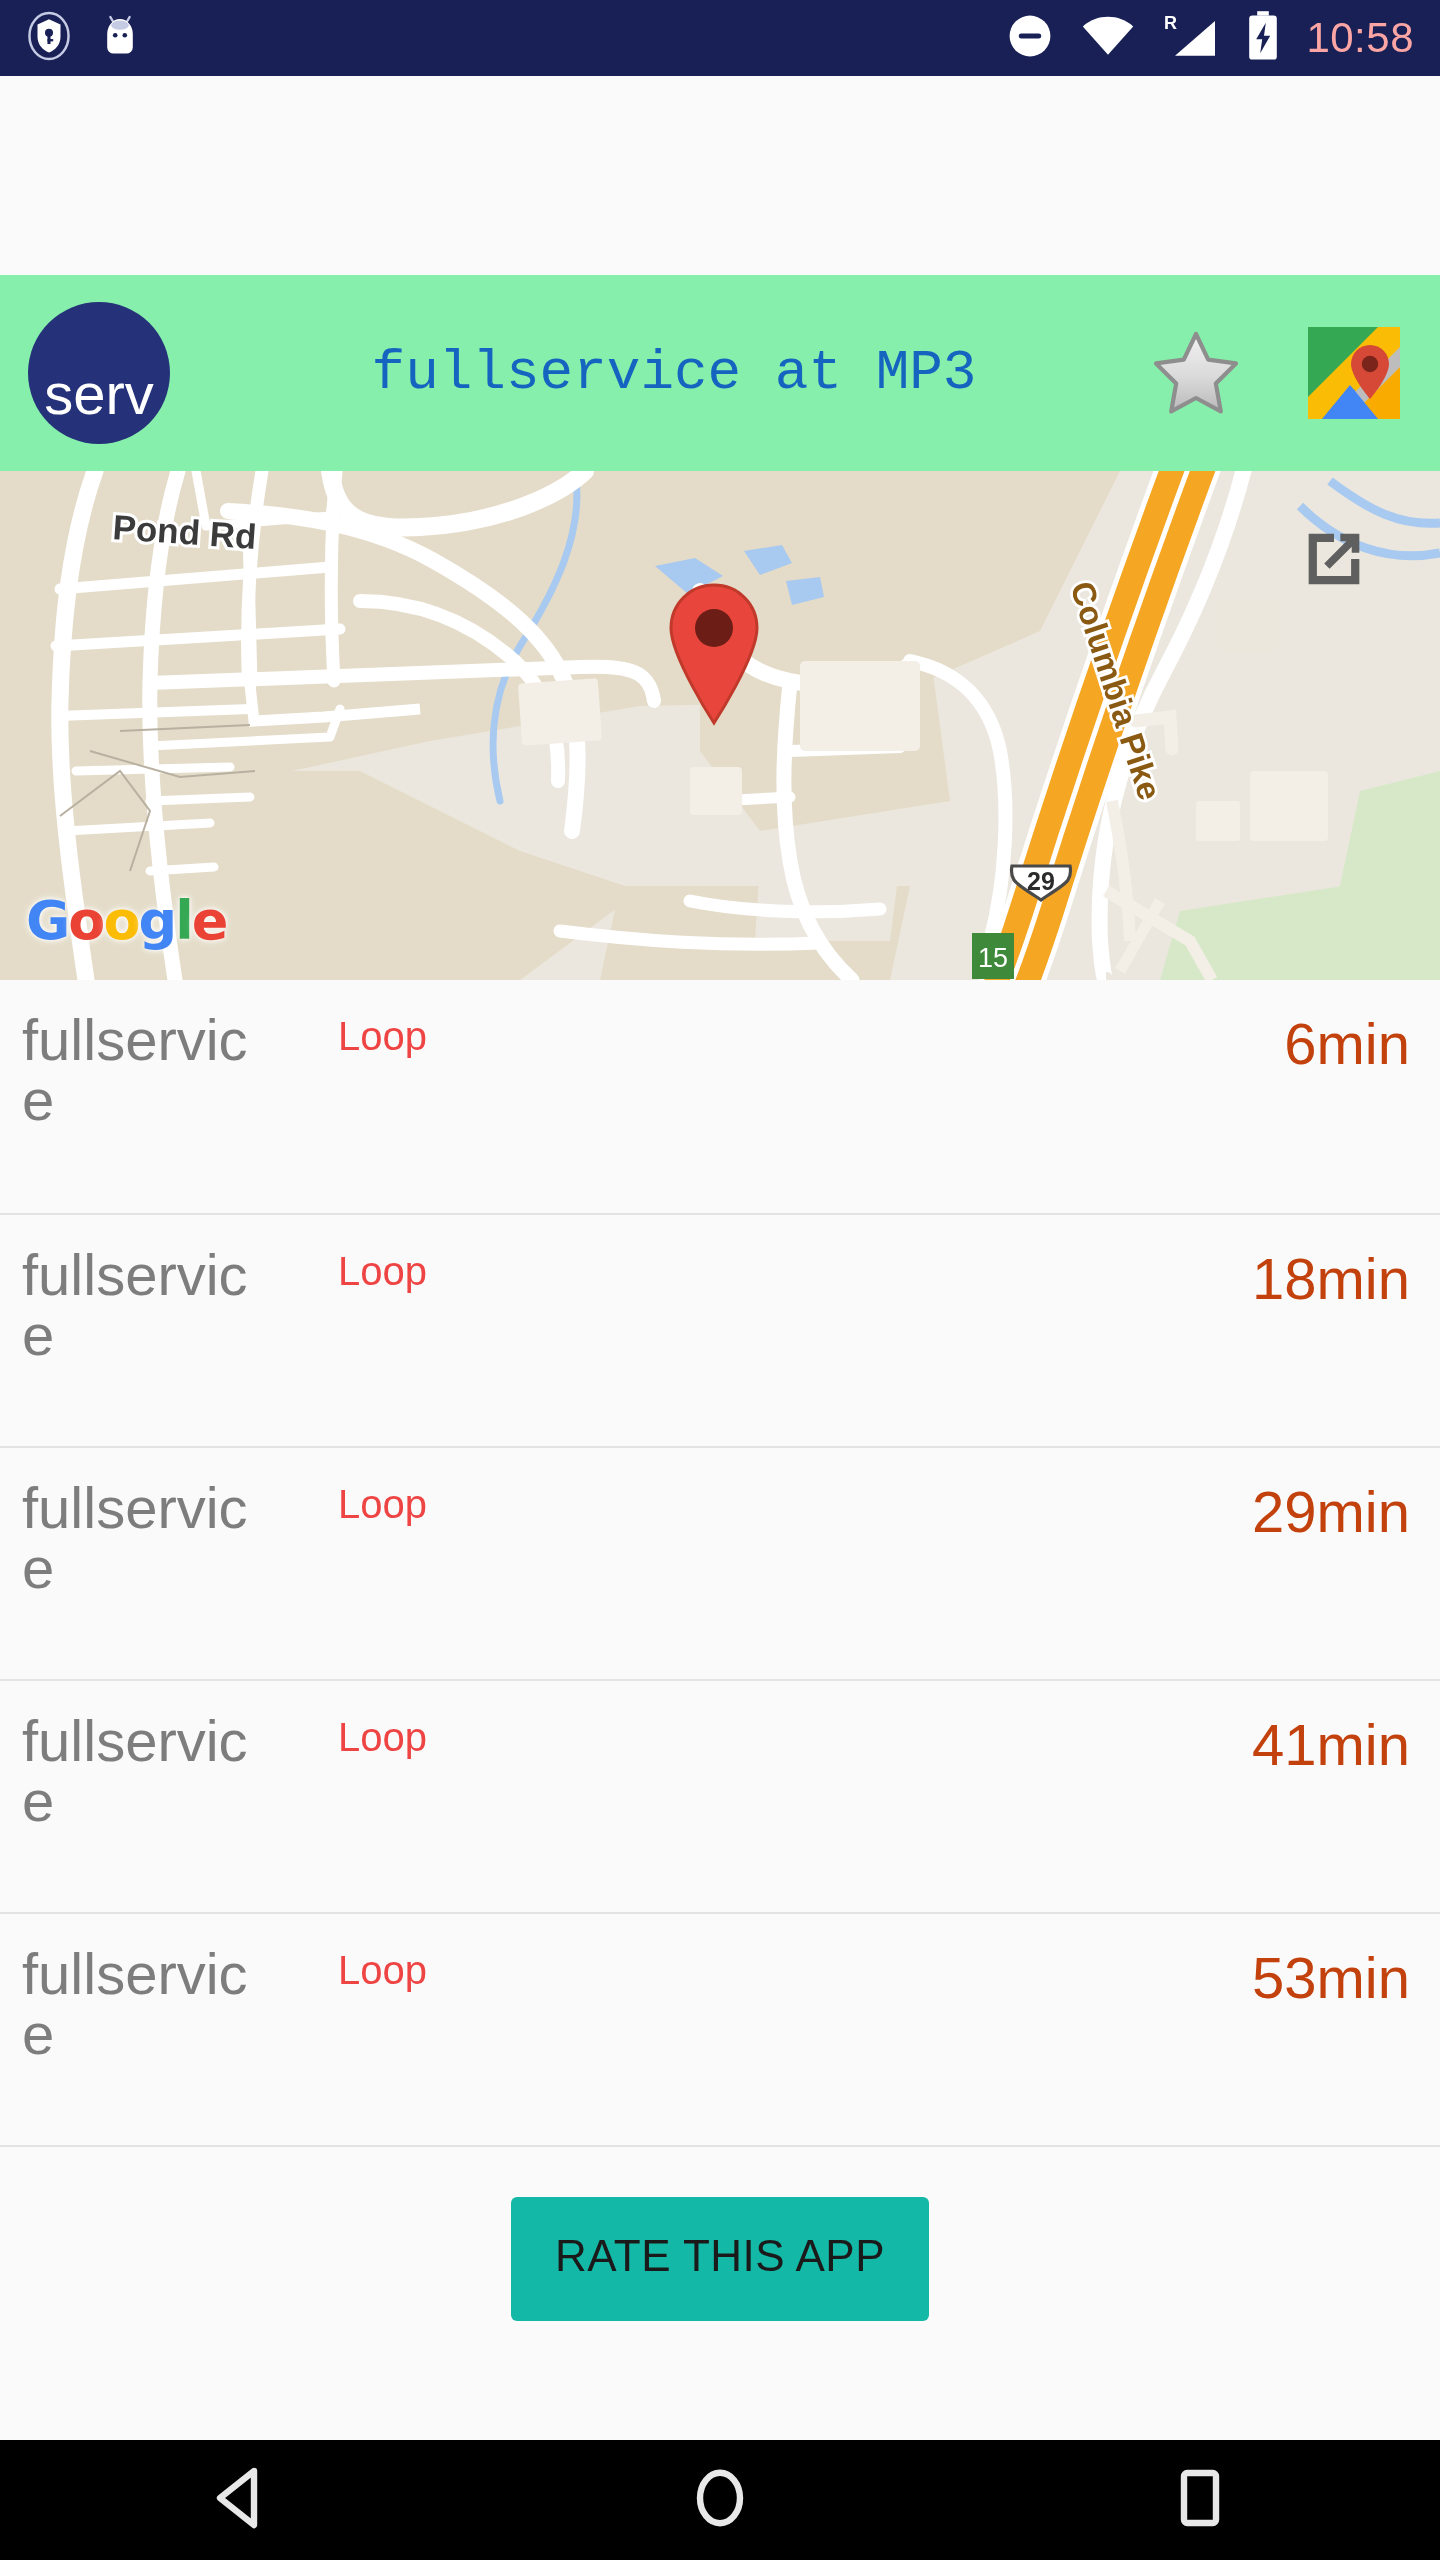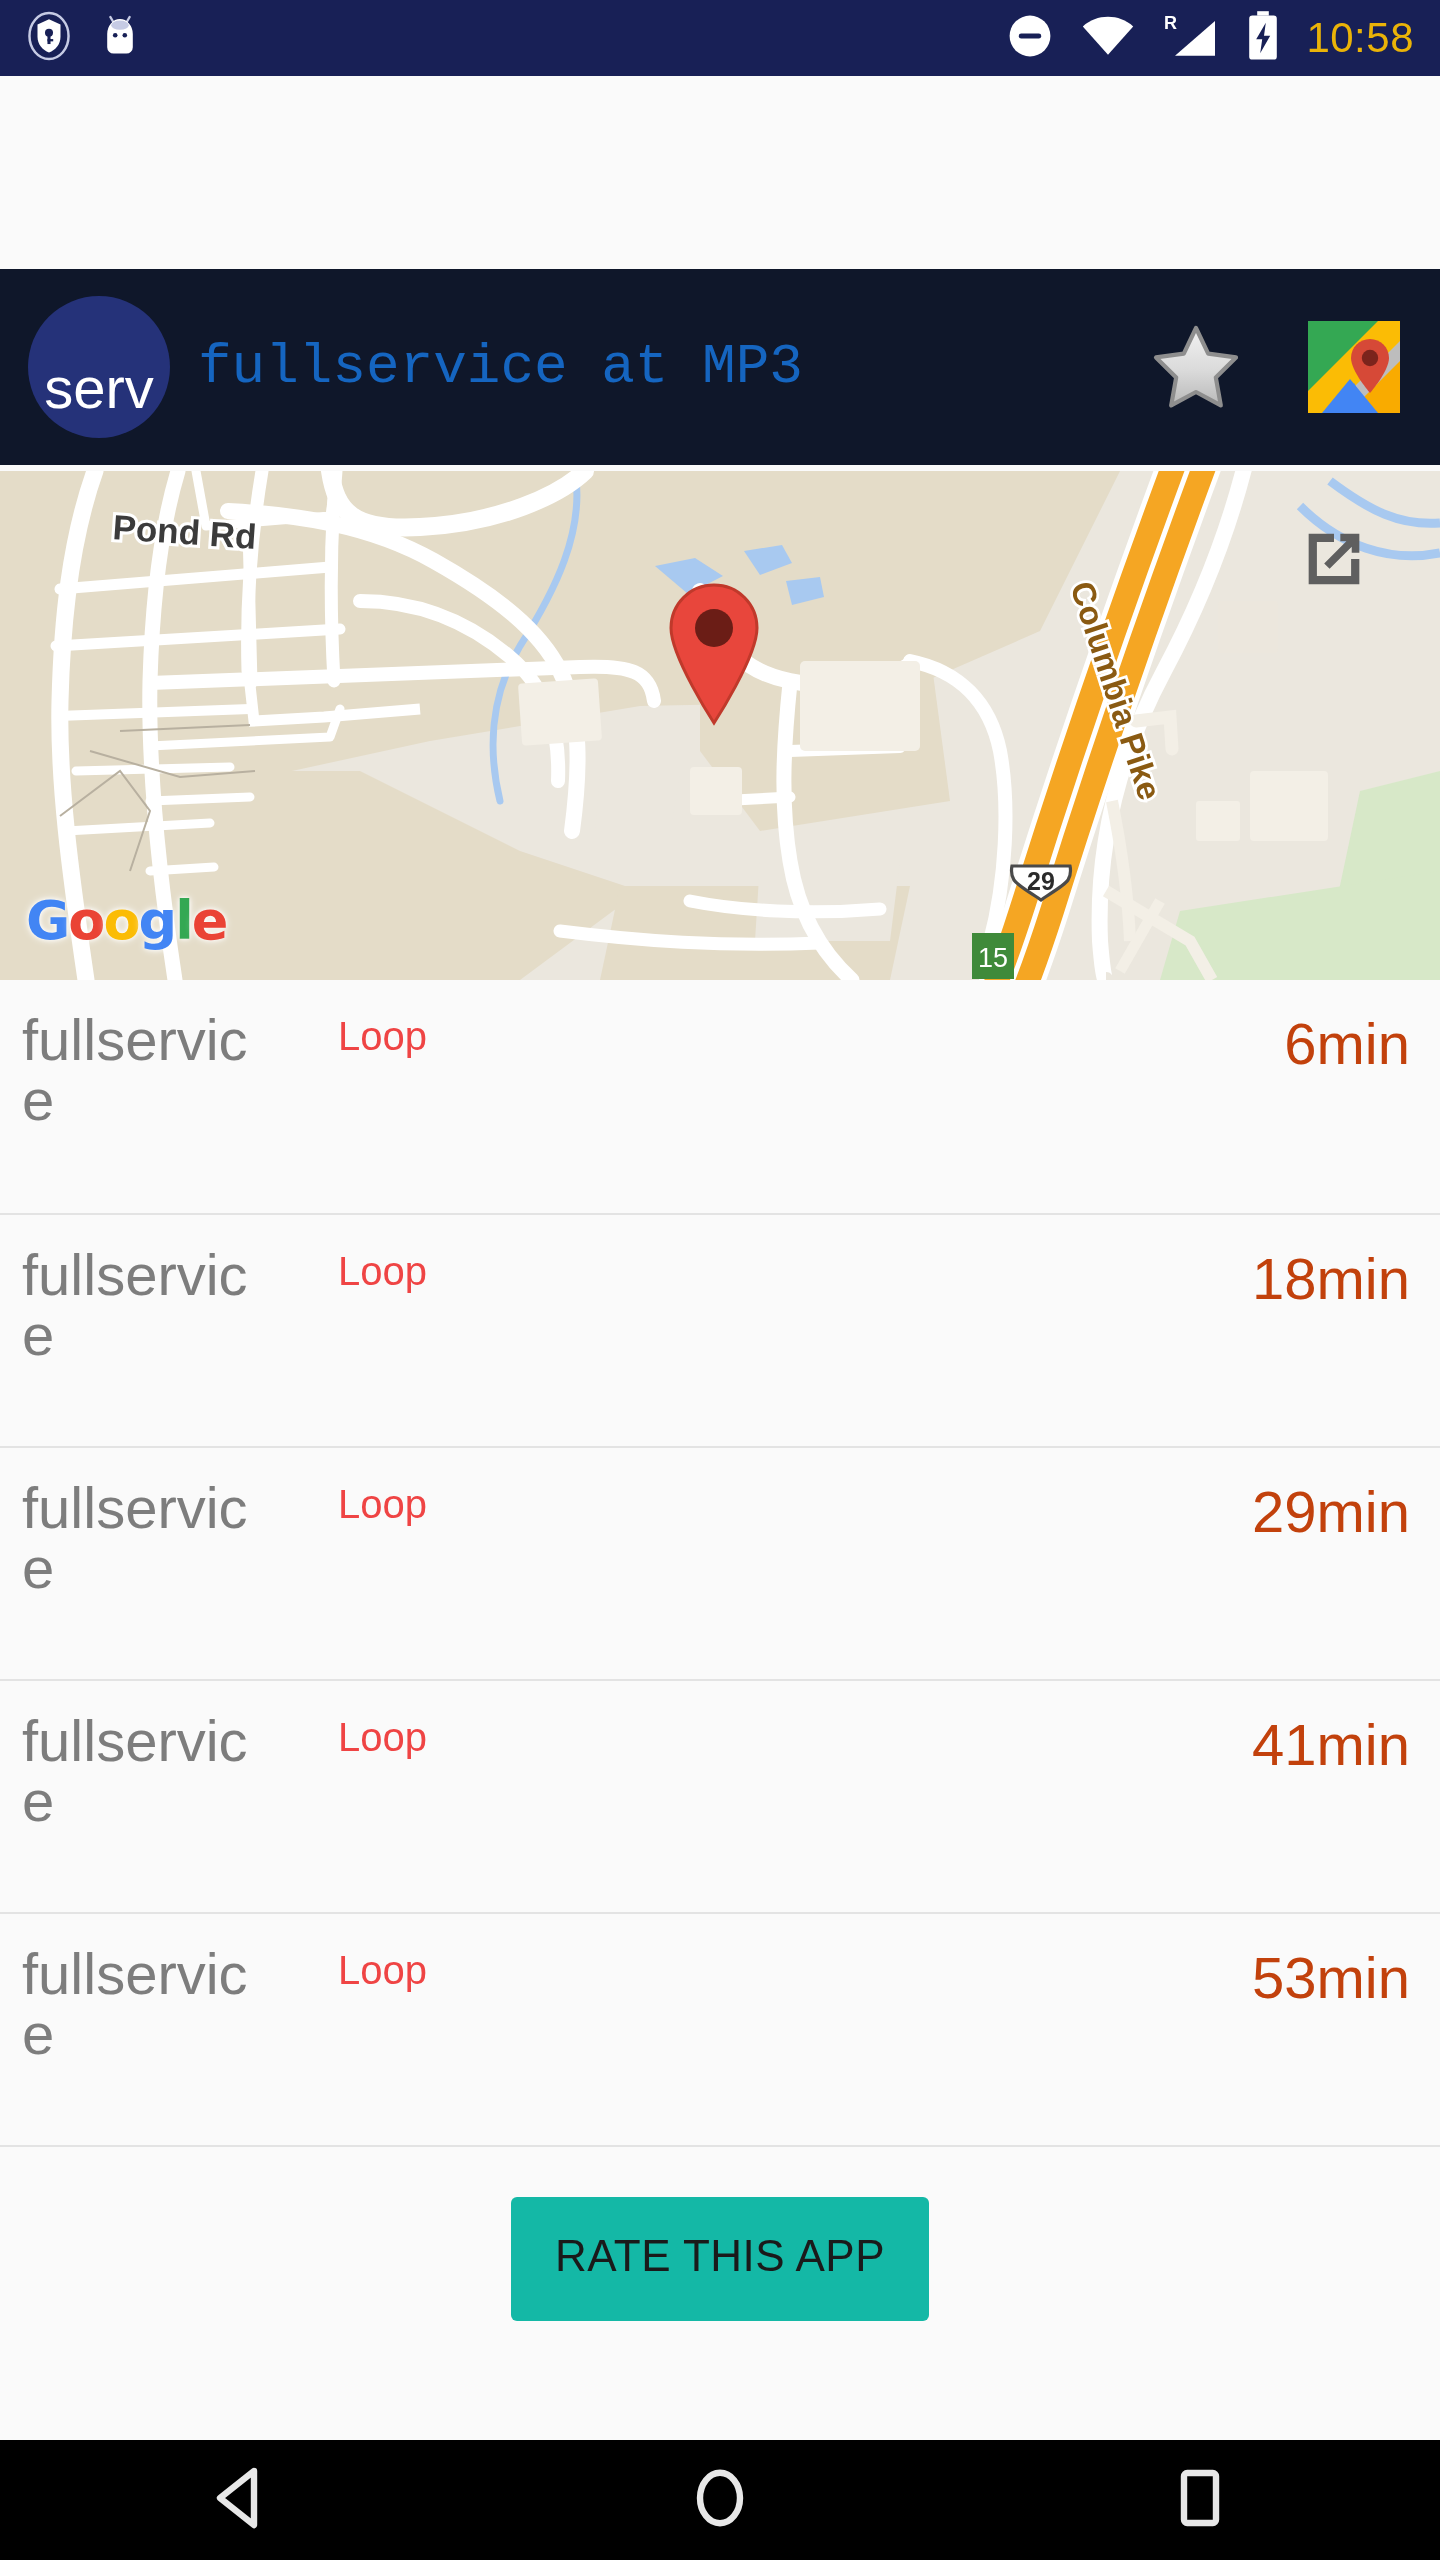--- a/index.html
+++ b/index.html
@@ -12,40 +12,40 @@
   #app { position:relative; width:1440px; height:2560px; overflow:hidden; }
 
   
   .statusbar{
     position:absolute; top:0; left:0; width:1440px; height:76px;
     background:#182056; display:flex; align-items:center;
     padding:0 26px;
   }
   .sb-left{ display:flex; align-items:center; gap:26px; }
   .sb-right{ margin-left:auto; display:flex; align-items:center; gap:26px; }
-  .sb-time{ color:#eab308; font-size:42px; letter-spacing:0.5px; font-weight:400; }
+  .sb-time{ color:#fca5a5; font-size:42px; letter-spacing:0.5px; font-weight:400; }
 
   
   .toolbar{
     position:absolute; top:76px; left:0; width:1440px; height:199px;
     background:#253279; display:flex; align-items:center; padding:0 38px;
   }
   .tb-back{ width:88px; height:88px; display:flex; align-items:center; justify-content:center; cursor:pointer; }
   .tb-title{
     color:#ffffff; font-size:56px; font-weight:700; margin-left:43px; letter-spacing:0.2px;
     white-space:nowrap;
   }
   .tb-menu{ margin-left:auto; width:80px; height:110px; display:flex; flex-direction:column;
             align-items:center; justify-content:center; gap:13px; cursor:pointer; }
   .tb-menu i{ width:16px; height:16px; border-radius:50%; background:#ccd2ea; display:block; }
 
   
   .stopheader{
-    position:absolute; top:269px; left:0; width:1440px; height:196px;
-    background:#0f172a; display:flex; align-items:center; padding:0 28px;
+    position:absolute; top:275px; left:0; width:1440px; height:196px;
+    background:#86efac; display:flex; align-items:center; padding:0 28px;text-align:center;
   }
   .avatar{
     width:142px; height:142px; border-radius:50%; background:#253279;
     color:#ffffff; font-size:58px; display:flex; align-items:center;
     justify-content:center; overflow:hidden; flex:0 0 auto;
     padding-top:42px; line-height:1;
   }
   .avatar span{ white-space:nowrap; }
   .stop-title{
     margin-left:28px; color:#1565c0; font-size:56px; white-space:nowrap;

